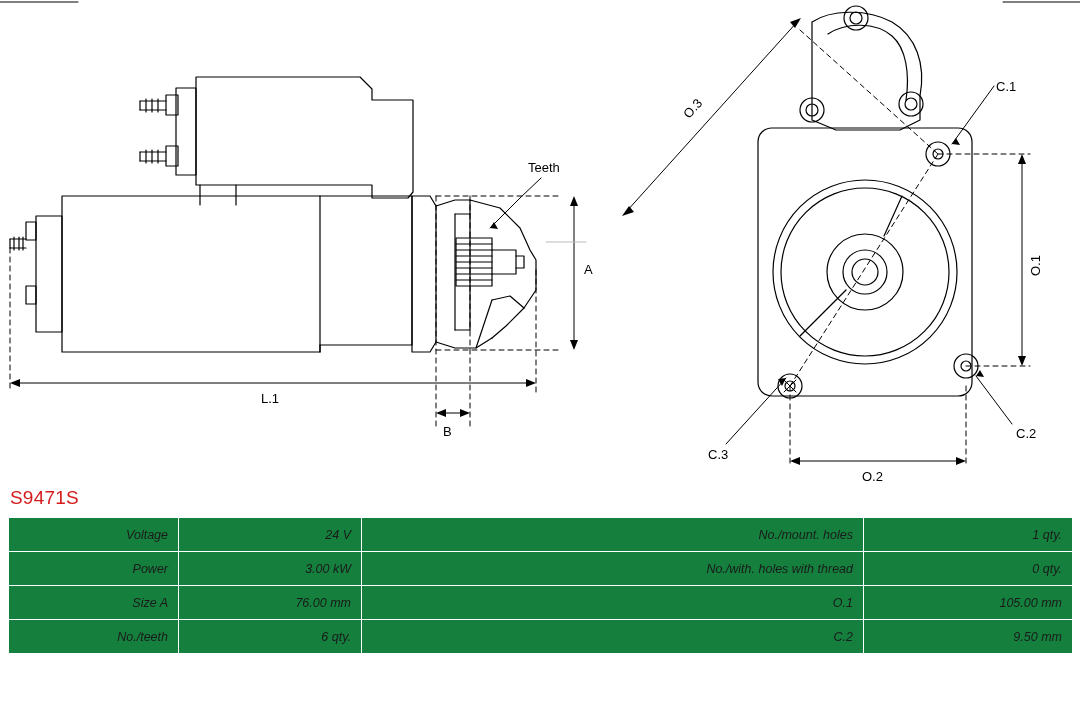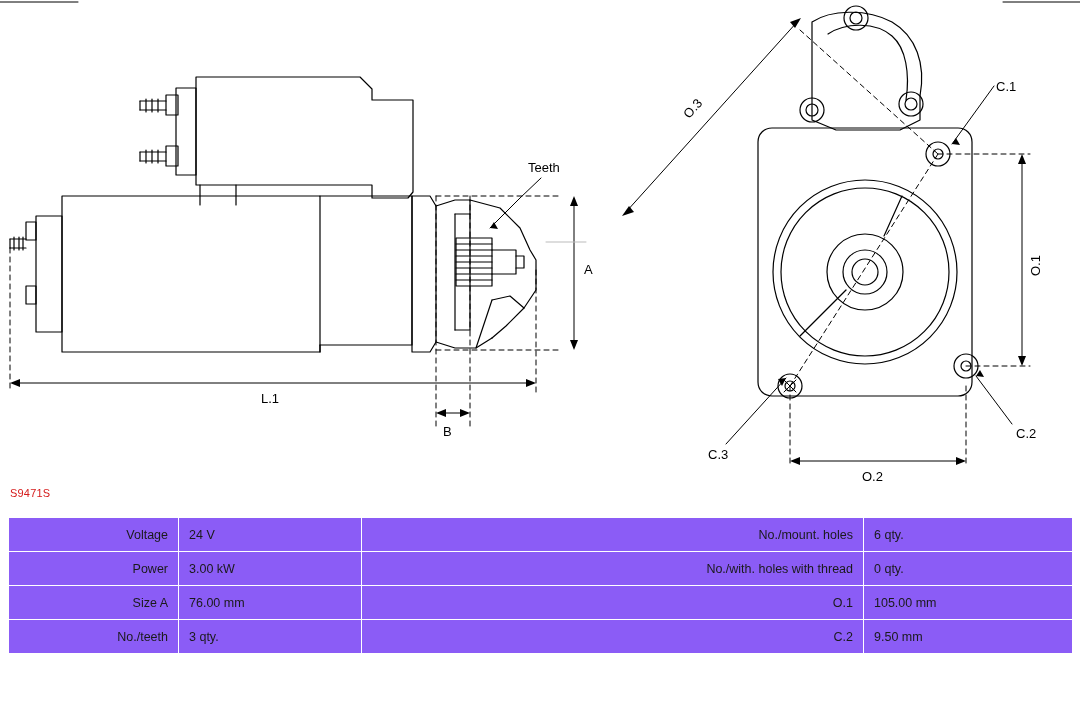--- a/index.html
+++ b/index.html
@@ -27,49 +27,50 @@
     width: 1080px;
     height: 485px;
   }
   .drawing svg {
     display: block;
   }
   .part-title {
     position: absolute;
     left: 10px;
     top: 487px;
-    font-size: 11px;
+    font-size: 19px;
     color: #d51b1b;
     font-family: "Liberation Sans", sans-serif;
     letter-spacing: 0.2px;
   }
   .spec-table {
     position: absolute;
     left: 8px;
     top: 517px;
     width: 1064px;
     border-collapse: collapse;
     table-layout: fixed;
     font-size: 12.5px;
   }
   .spec-table td {
     border: 1px solid #ffffff;
-    background: #8b5cf6;
+    background: #15803d;
     padding: 0 10px;
     height: 33px;
     color: #1a1a1a;
     white-space: nowrap;
     overflow: hidden;
     text-overflow: ellipsis;
+    font-style: italic;
   }
   .spec-table td.label {
     text-align: right;
   }
   .spec-table td.value {
-    text-align: left;
+    text-align: right;
   }
   .col-l-label { width: 170px; }
   .col-l-value { width: 183px; }
   .col-r-label { width: 502px; }
   .col-r-value { width: 209px; }
   .lbl {
     font-family: "Liberation Sans", sans-serif;
     font-size: 13px;
     fill: #000000;
   }
@@ -250,36 +251,36 @@
       <col class="col-l-label">
       <col class="col-l-value">
       <col class="col-r-label">
       <col class="col-r-value">
     </colgroup>
     <tbody>
       <tr>
         <td class="label">Voltage</td>
         <td class="value">24 V</td>
         <td class="label">No./mount. holes</td>
-        <td class="value">6 qty.</td>
+        <td class="value">1 qty.</td>
       </tr>
       <tr>
         <td class="label">Power</td>
         <td class="value">3.00 kW</td>
         <td class="label">No./with. holes with thread</td>
         <td class="value">0 qty.</td>
       </tr>
       <tr>
         <td class="label">Size A</td>
         <td class="value">76.00 mm</td>
         <td class="label">O.1</td>
         <td class="value">105.00 mm</td>
       </tr>
       <tr>
         <td class="label">No./teeth</td>
-        <td class="value">3 qty.</td>
+        <td class="value">6 qty.</td>
         <td class="label">C.2</td>
         <td class="value">9.50 mm</td>
       </tr>
     </tbody>
   </table>
 
 </div>
 
 </body></html>

